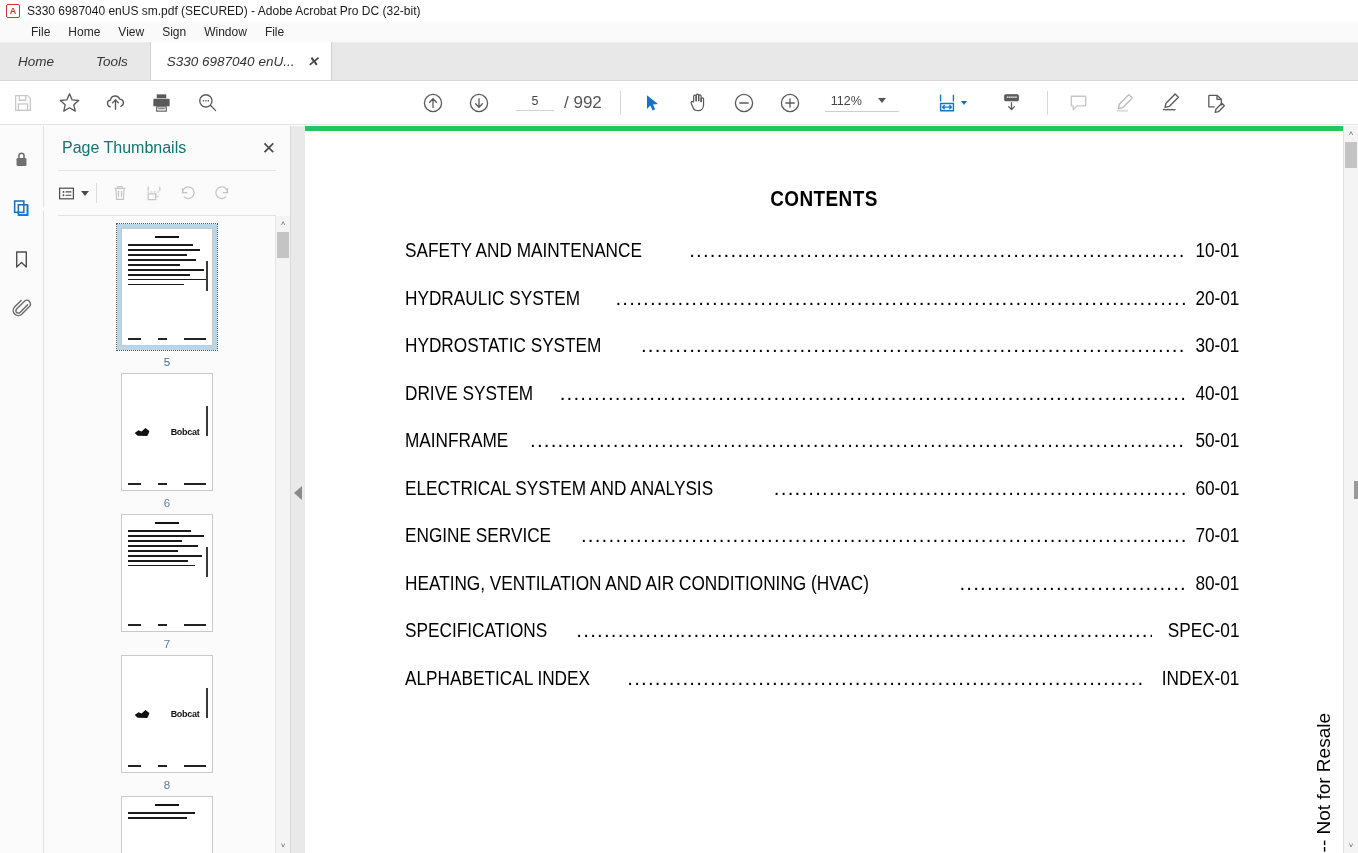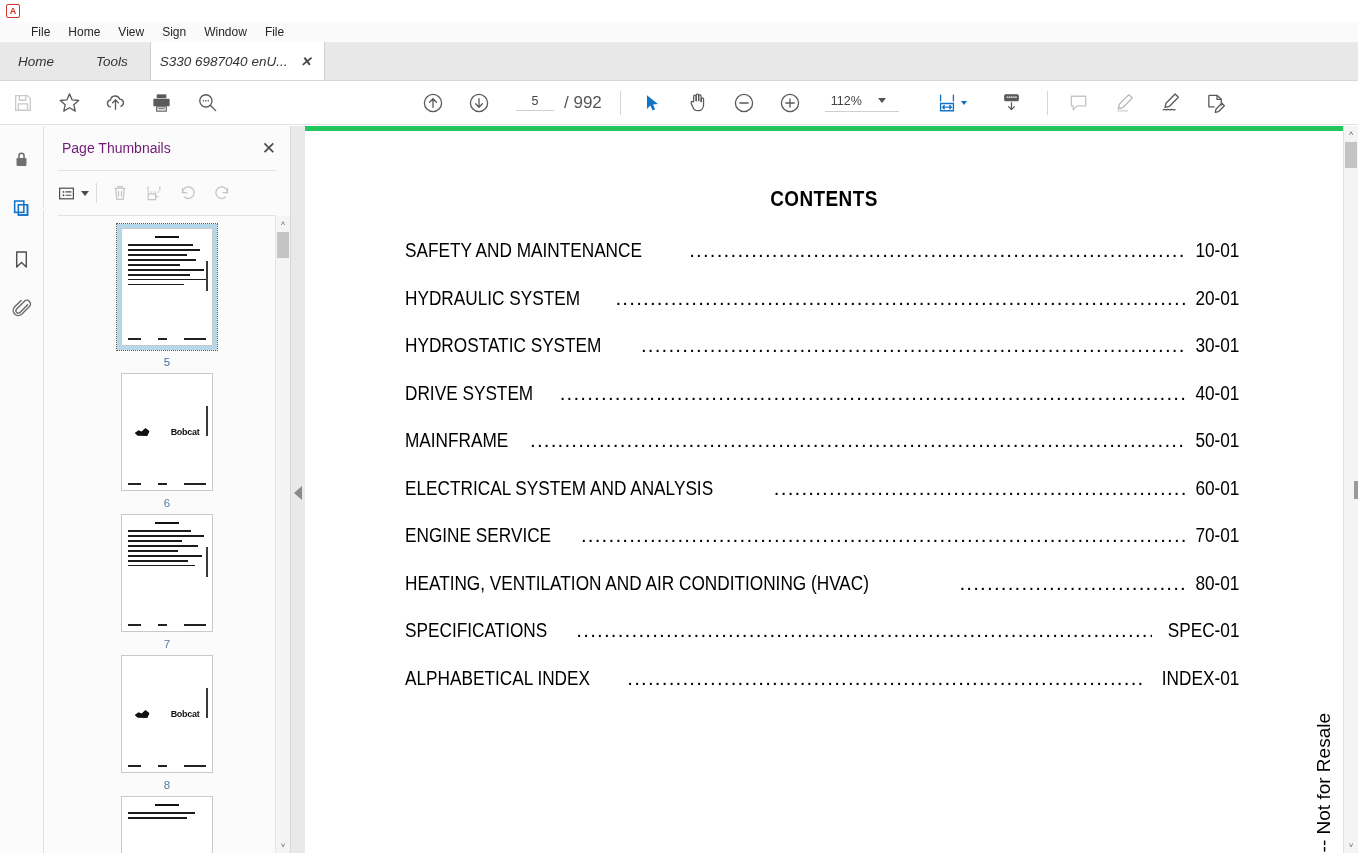--- a/index.html
+++ b/index.html
@@ -42,21 +42,21 @@
     border-bottom: 1px solid #d8d8d8;
   }
   .tab {
     height: 38px; display: flex; align-items: center;
     font-size: 13.5px; color: #333; padding: 0 22px;
     white-space: nowrap;
     font-style: italic;
   }
   .tab.home { padding: 0 20px 0 18px; }
   .tab.doc {
-    background: #ffffff; padding: 0 10px 0 9px;
+    background: #ffffff; padding: 0 10px 0 16px;
     border-left: 1px solid #d0d0d0; border-right: 1px solid #d0d0d0;
     min-width: 172px; justify-content: space-between; gap: 10px;
   }
   .tab-close {
     font-size: 13px; color: #444; font-weight: bold;
     padding: 0 3px; line-height: 1; cursor: pointer;
   }
 
   
   .toolbar {
@@ -129,21 +129,21 @@
   
   .panel {
     width: 247px; background: #fbfbfb;
     border-right: 1px solid #d9d9d9;
     display: flex; flex-direction: column;
   }
   .panel-head {
     height: 44px; display: flex; align-items: center;
     justify-content: space-between; padding: 0 14px 0 18px;
   }
-  .panel-title { font-size: 14px; color: #701a75; }
+  .panel-title { font-size: 16px; color: #0f766e; }
   .panel-close {
     font-size: 17px; color: #4a4a4a; cursor: pointer; line-height: 1;
     font-weight: 300;
   }
   .panel-sep { height: 1px; background: #e3e3e3; margin: 0 14px; }
   .panel-tools {
     height: 44px; display: flex; align-items: center; padding-left: 12px;
   }
   .pt-btn {
     width: 34px; height: 34px;
@@ -277,20 +277,21 @@
 
   svg { display: block; }
 </style>
 </head>
 <body>
 
 <div id="app">
 
   <div class="titlebar">
     <div class="acro-logo">A</div>
+    <div class="title-text">S330 6987040 enUS sm.pdf (SECURED) - Adobe Acrobat Pro DC (32-bit)</div>
   </div>
 
   <div class="menubar">
     <div class="menu-item">File</div>
     <div class="menu-item">Home</div>
     <div class="menu-item">View</div>
     <div class="menu-item">Sign</div>
     <div class="menu-item">Window</div>
     <div class="menu-item">File</div>
   </div>

